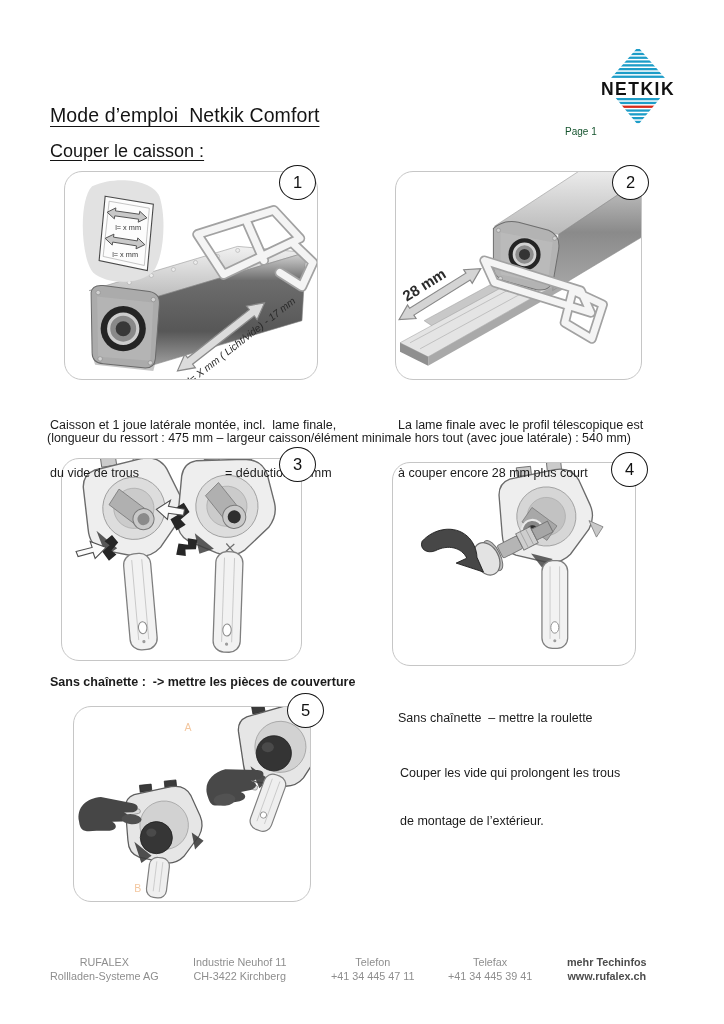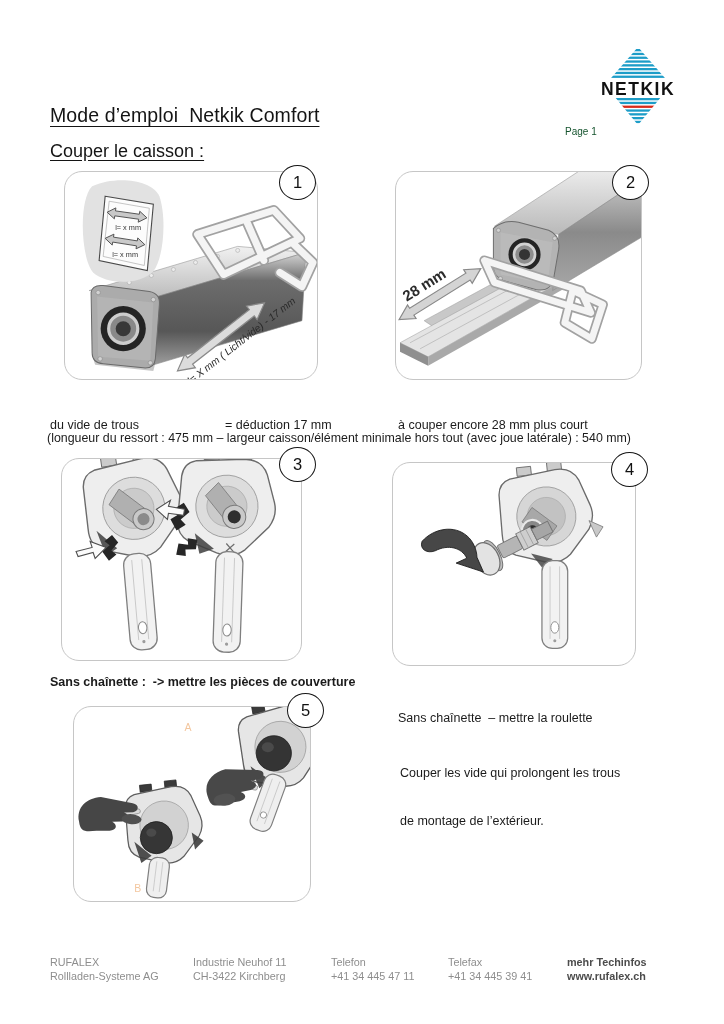--- a/index.html
+++ b/index.html
@@ -13,21 +13,21 @@
            text-decoration:underline; text-underline-offset:3px; }
   .figure { position:absolute; border:1.6px solid #c6c6c6; border-radius:18px; background:#fff; overflow:hidden; }
   .figure svg { position:absolute; left:0; top:0; width:100%; height:100%; }
   .fig-num { position:absolute; width:37px; height:35px; border:1.7px solid #151515; border-radius:50%;
            background:#fff; display:flex; align-items:center; justify-content:center;
            font-size:16.5px; color:#111; z-index:5; }
   .caption { position:absolute; font-size:12.5px; line-height:16.1px; color:#1b1b1b; white-space:pre; }
   .cap-row { display:flex; }
   .cap-label { width:175px; }
   .note { position:absolute; font-size:12.4px; color:#1b1b1b; white-space:nowrap; }
-  .footer-col { position:absolute; top:956px; font-size:10.8px; line-height:13.6px; color:#8e8e8e; }
+  .footer-col { position:absolute; top:956px; font-size:10.8px; line-height:13.6px; color:#8e8e8e;text-align:center; }
   .footer-col.bold { color:#4c4c4c; font-weight:bold; }
   svg text { font-family:"Liberation Sans",sans-serif; }
 </style>
 </head>
 <body>
 
 <svg class="abs" style="left:592px; top:46px;" width="92" height="80" viewBox="0 0 92 80">
   <defs>
     <clipPath id="logo-diamond">
         <path d="M46,1 L79,39 L46,79 L13,39 Z"></path>
@@ -306,28 +306,30 @@
     <rect x="42" y="106" width="24" height="4.5" rx="2" transform="rotate(-12 42 106)" fill="#d9d9d9" stroke="#8a8a8a" stroke-width="0.7"></rect>
     <g transform="translate(6,100) rotate(4)">
       <path d="M0,14 C-4,0 6,-10 20,-12 L52,-8 C59,-7 59,-1 53,1 L44,2 C51,4 50,10 43,11 L33,12 C39,15 38,20 31,21 L18,22 C6,24 2,24 0,14 Z" fill="#464646"></path>
       <ellipse cx="52" cy="8" rx="10" ry="5" fill="#505050"></ellipse>
     </g>
   </svg>
 </div>
 <div class="fig-num" style="left:287px; top:693px;">5</div>
 
 <div class="caption" style="left:50px; top:385px; width:345px;">
+  <div>Caisson et 1 joue latérale montée, incl.  lame finale,</div>
   <div class="cap-row">
     <span class="cap-label">du vide de trous</span>
     <span>= déduction 17 mm</span>
   </div>
 </div>
 <div class="note" style="left:47px; top:431px;">(longueur du ressort : 475 mm – largeur caisson/élément minimale hors tout (avec joue latérale) : 540 mm)</div>
 
 <div class="caption" style="left:398px; top:385px; width:260px;">
+  <div>La lame finale avec le profil télescopique est</div>
   <div>à couper encore 28 mm plus court</div>
 </div>
 
 <div class="caption" style="left:50px; top:674px;font-weight:bold;">Sans chaînette :  -&gt; mettre les pièces de couverture</div>
 <div class="caption" style="left:398px; top:710px;">Sans chaînette  – mettre la roulette</div>
 
 <div class="caption" style="left:400px; top:733px; width:250px;">
   <div>Couper les vide qui prolongent les trous</div>
   <div>de montage de l’extérieur.</div>
 </div>

